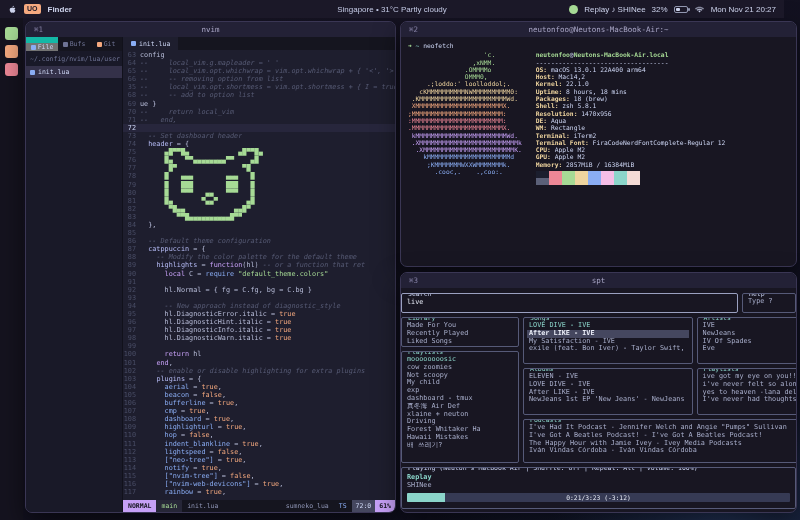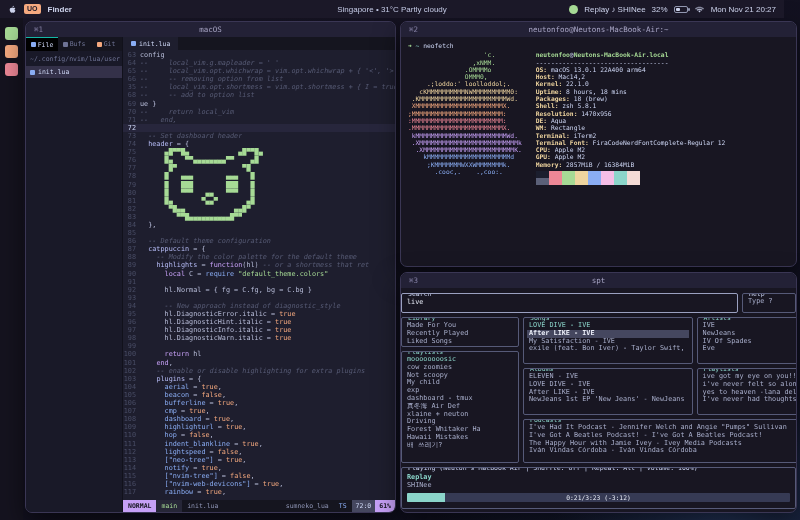--- a/index.html
+++ b/index.html
@@ -29,21 +29,21 @@
   .window{position:absolute;border:1px solid #3a3654;border-radius:7px;box-shadow:0 10px 26px rgba(0,0,0,.55);overflow:hidden;display:flex;flex-direction:column}
   .titlebar{height:15px;flex:none;background:#232136;display:flex;align-items:center;justify-content:center;position:relative;font-size:7.5px;color:#a9a6c6}
   .win-label{position:absolute;left:8px;color:#817da1}
 
   
   #win-nvim{left:25px;top:21px;width:371px;height:492px;background:#1e1e2e}
   .nv-body{flex:1;display:flex;min-height:0}
   .nv-side{width:97px;flex:none;background:#191928;border-right:1px solid #11111b;display:flex;flex-direction:column;font-size:6.5px}
   .nv-tabs{display:flex;height:14px;flex:none;background:#15151f;align-items:stretch}
   .nv-tab{flex:1;text-align:center;color:#6e7394;line-height:14px;display:flex;align-items:center;justify-content:center;gap:2px}
-  .nv-tab.active{background:#000000;color:#cdd6f4;border-top:1px solid #14b8a6}
+  .nv-tab.active{background:#737373;color:#cdd6f4;border-top:6px solid #14b8a6}
   .mini-ico{width:5px;height:5px;border-radius:1px;display:inline-block}
   .nv-path{color:#6e7394;padding:4px 4px 3px;white-space:nowrap;overflow:hidden}
   .nv-file{display:flex;align-items:center;gap:3px;background:#343149;color:#cdd6f4;padding:2px 4px;white-space:nowrap}
   .nv-main{flex:1;display:flex;flex-direction:column;min-width:0}
   .bufline{height:13px;flex:none;background:#15151f;display:flex}
   .buftab{display:flex;align-items:center;gap:3px;background:#1e1e2e;color:#cdd6f4;font-size:6.5px;padding:0 8px}
   #code{flex:1;overflow:hidden;padding-top:1px}
   .code-line{display:flex;height:8.1px;line-height:8.1px;font-size:6.8px}
   .code-line.cur{background:#27263c}
   .gutter{width:17px;flex:none;text-align:right;padding-right:4px;color:#494d66}
@@ -138,21 +138,21 @@
 
   <div id="dockstrip">
       <div class="dock-icon" style="background: rgb(166, 218, 149);"></div>
       <div class="dock-icon" style="background: rgb(245, 169, 127);"></div>
       <div class="dock-icon" style="background: rgb(237, 135, 150);"></div>
     </div>
 
   <div class="window" id="win-nvim">
     <div class="titlebar">
       <span class="win-label">⌘1</span>
-      <span>macOS</span>
+      <span>nvim</span>
     </div>
     <div class="nv-body">
       <div class="nv-side">
         <div class="nv-tabs">
           <span class="nv-tab active">
               <span class="mini-ico" style="background:#8aadf4"></span>
               <span>File</span>
             </span>
           <span class="nv-tab">
               <span class="mini-ico" style="background:#6e7394"></span>
@@ -276,21 +276,21 @@
             <div class="code-line">
               <span class="gutter">87</span>
               <span class="ctext"><span class="c-tx">  </span><span class="c-prop">catppuccin</span><span class="c-tx"> = {</span></span>
             </div>
             <div class="code-line">
               <span class="gutter">88</span>
               <span class="ctext"><span class="c-tx">    </span><span class="c-cm">-- Modify the color palette for the default theme</span></span>
             </div>
             <div class="code-line">
               <span class="gutter">89</span>
-              <span class="ctext"><span class="c-tx">    </span><span class="c-prop">highlights</span><span class="c-tx"> = </span><span class="c-kw">function</span><span class="c-tx">(hl) </span><span class="c-cm">-- or a shortmess that ret</span></span>
+              <span class="ctext"><span class="c-tx">    </span><span class="c-prop">highlights</span><span class="c-tx"> = </span><span class="c-kw">function</span><span class="c-tx">(hl) </span><span class="c-cm">-- or a function that ret</span></span>
             </div>
             <div class="code-line">
               <span class="gutter">90</span>
               <span class="ctext"><span class="c-tx">      </span><span class="c-kw">local</span><span class="c-tx"> C = </span><span class="c-fn">require</span><span class="c-tx"> </span><span class="c-str">"default_theme.colors"</span></span>
             </div>
             <div class="code-line">
               <span class="gutter">91</span>
               <span class="ctext"></span>
             </div>
             <div class="code-line">

